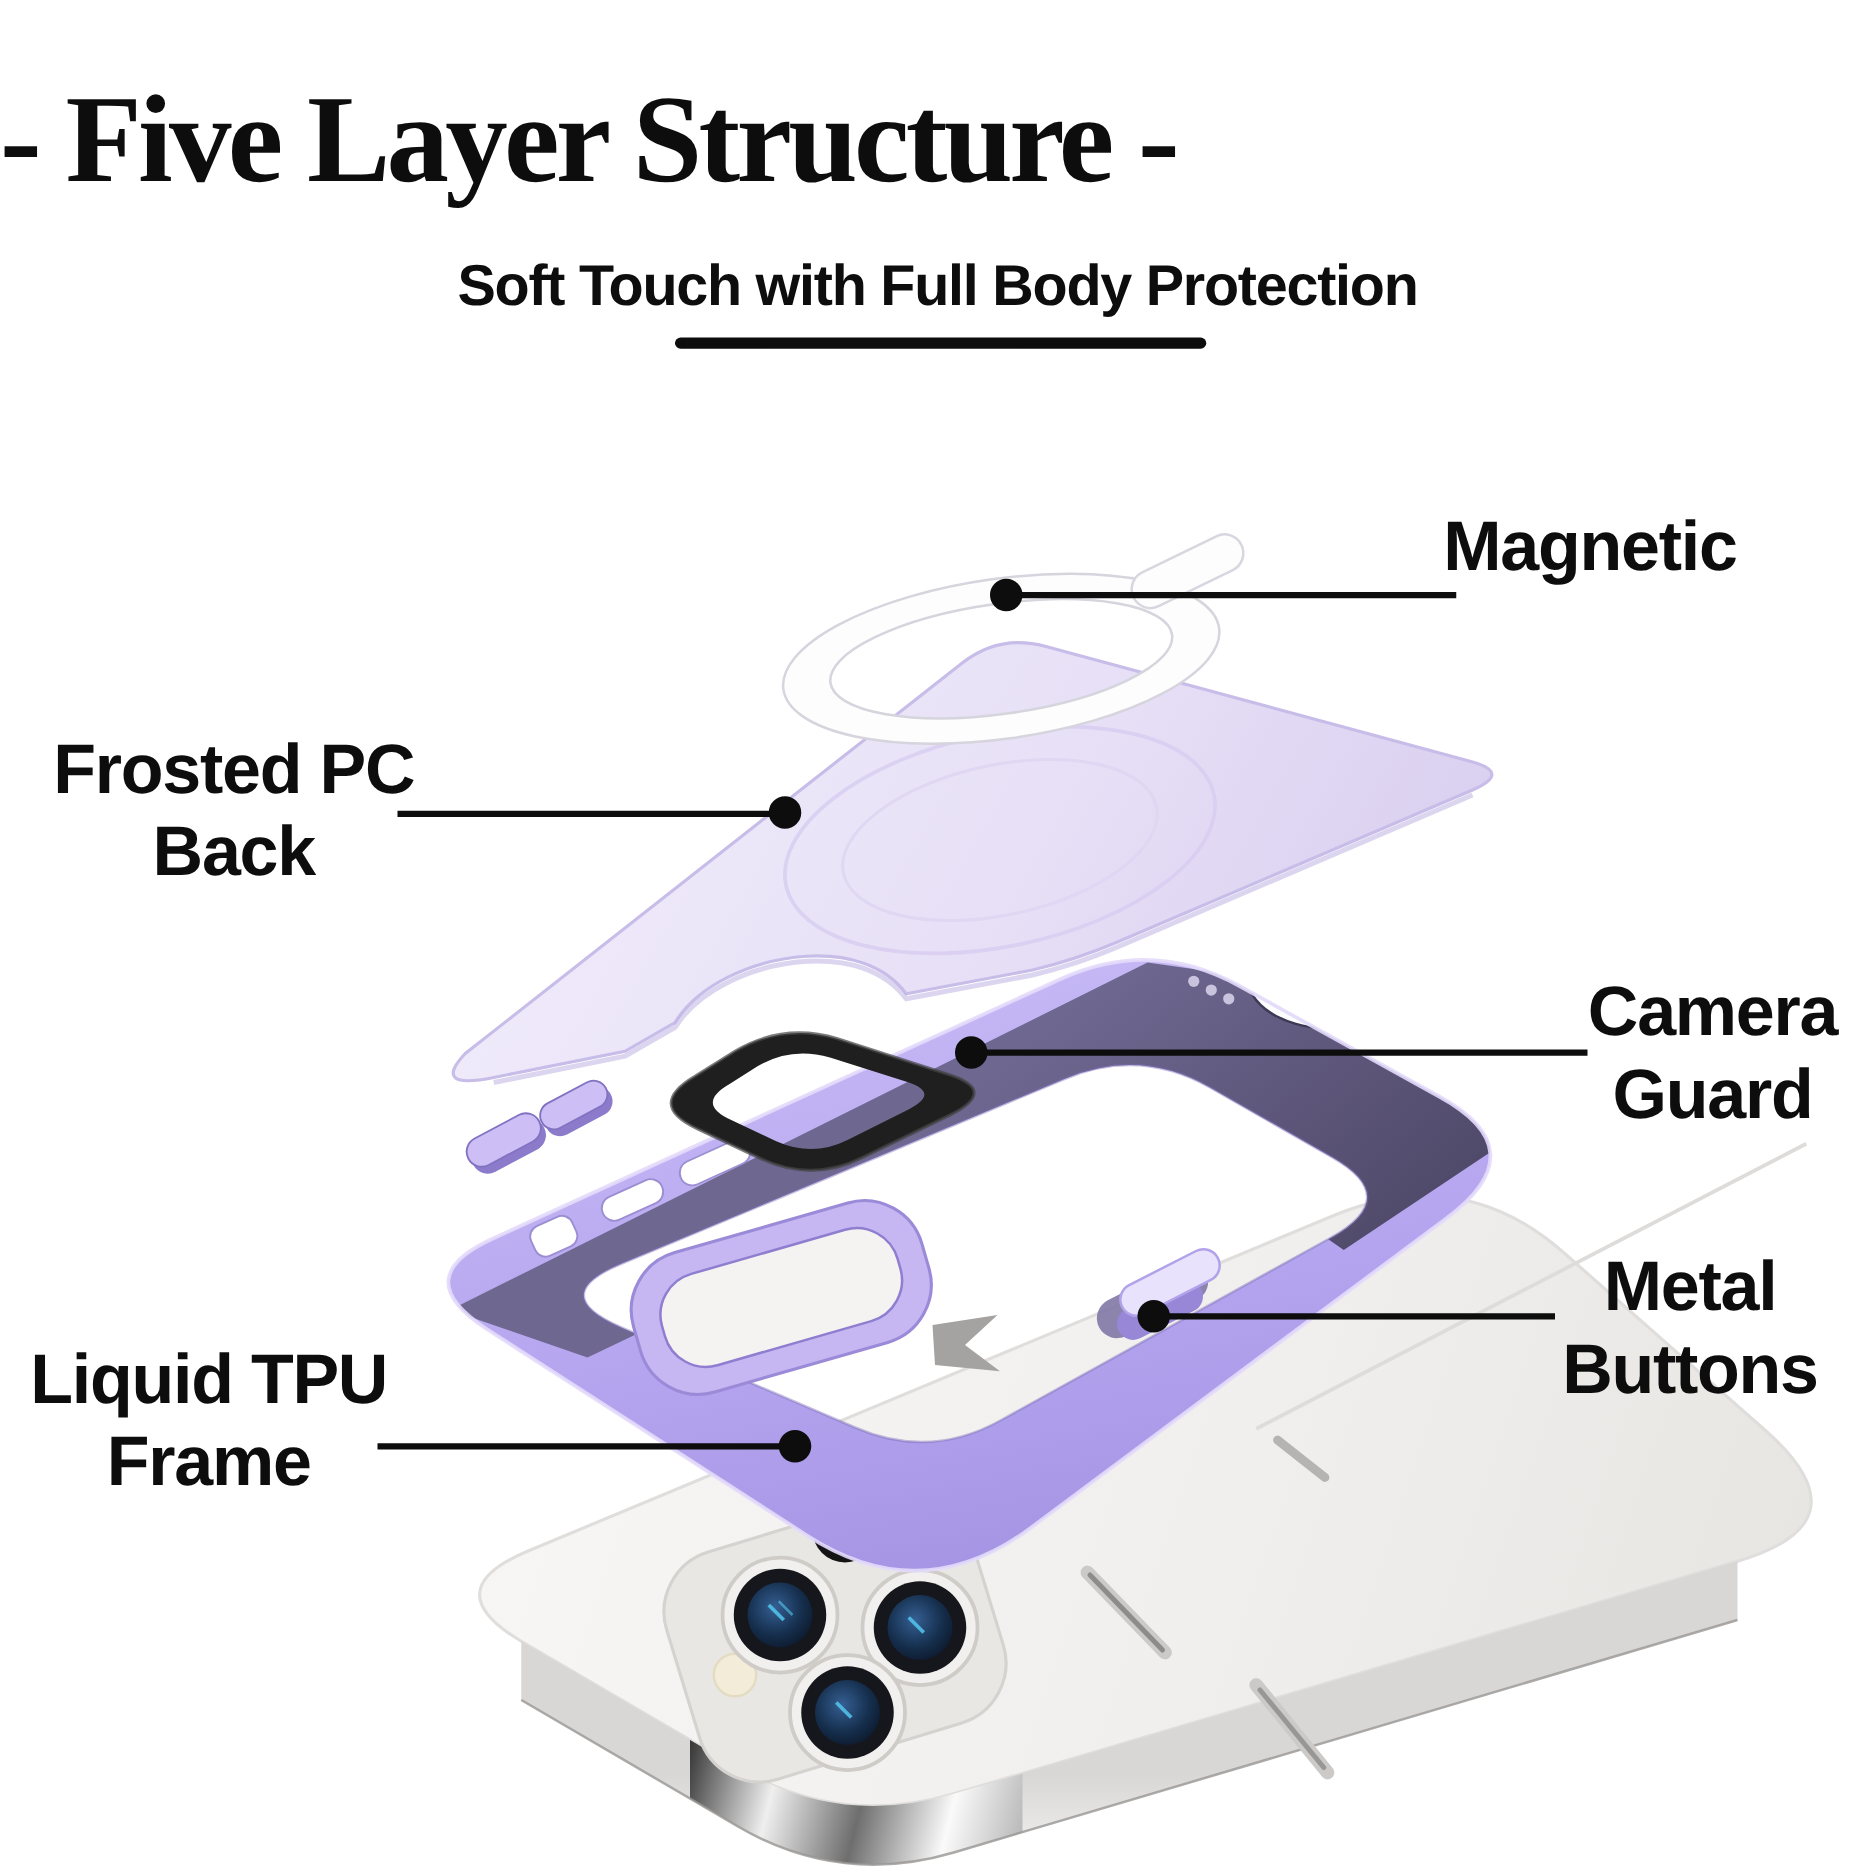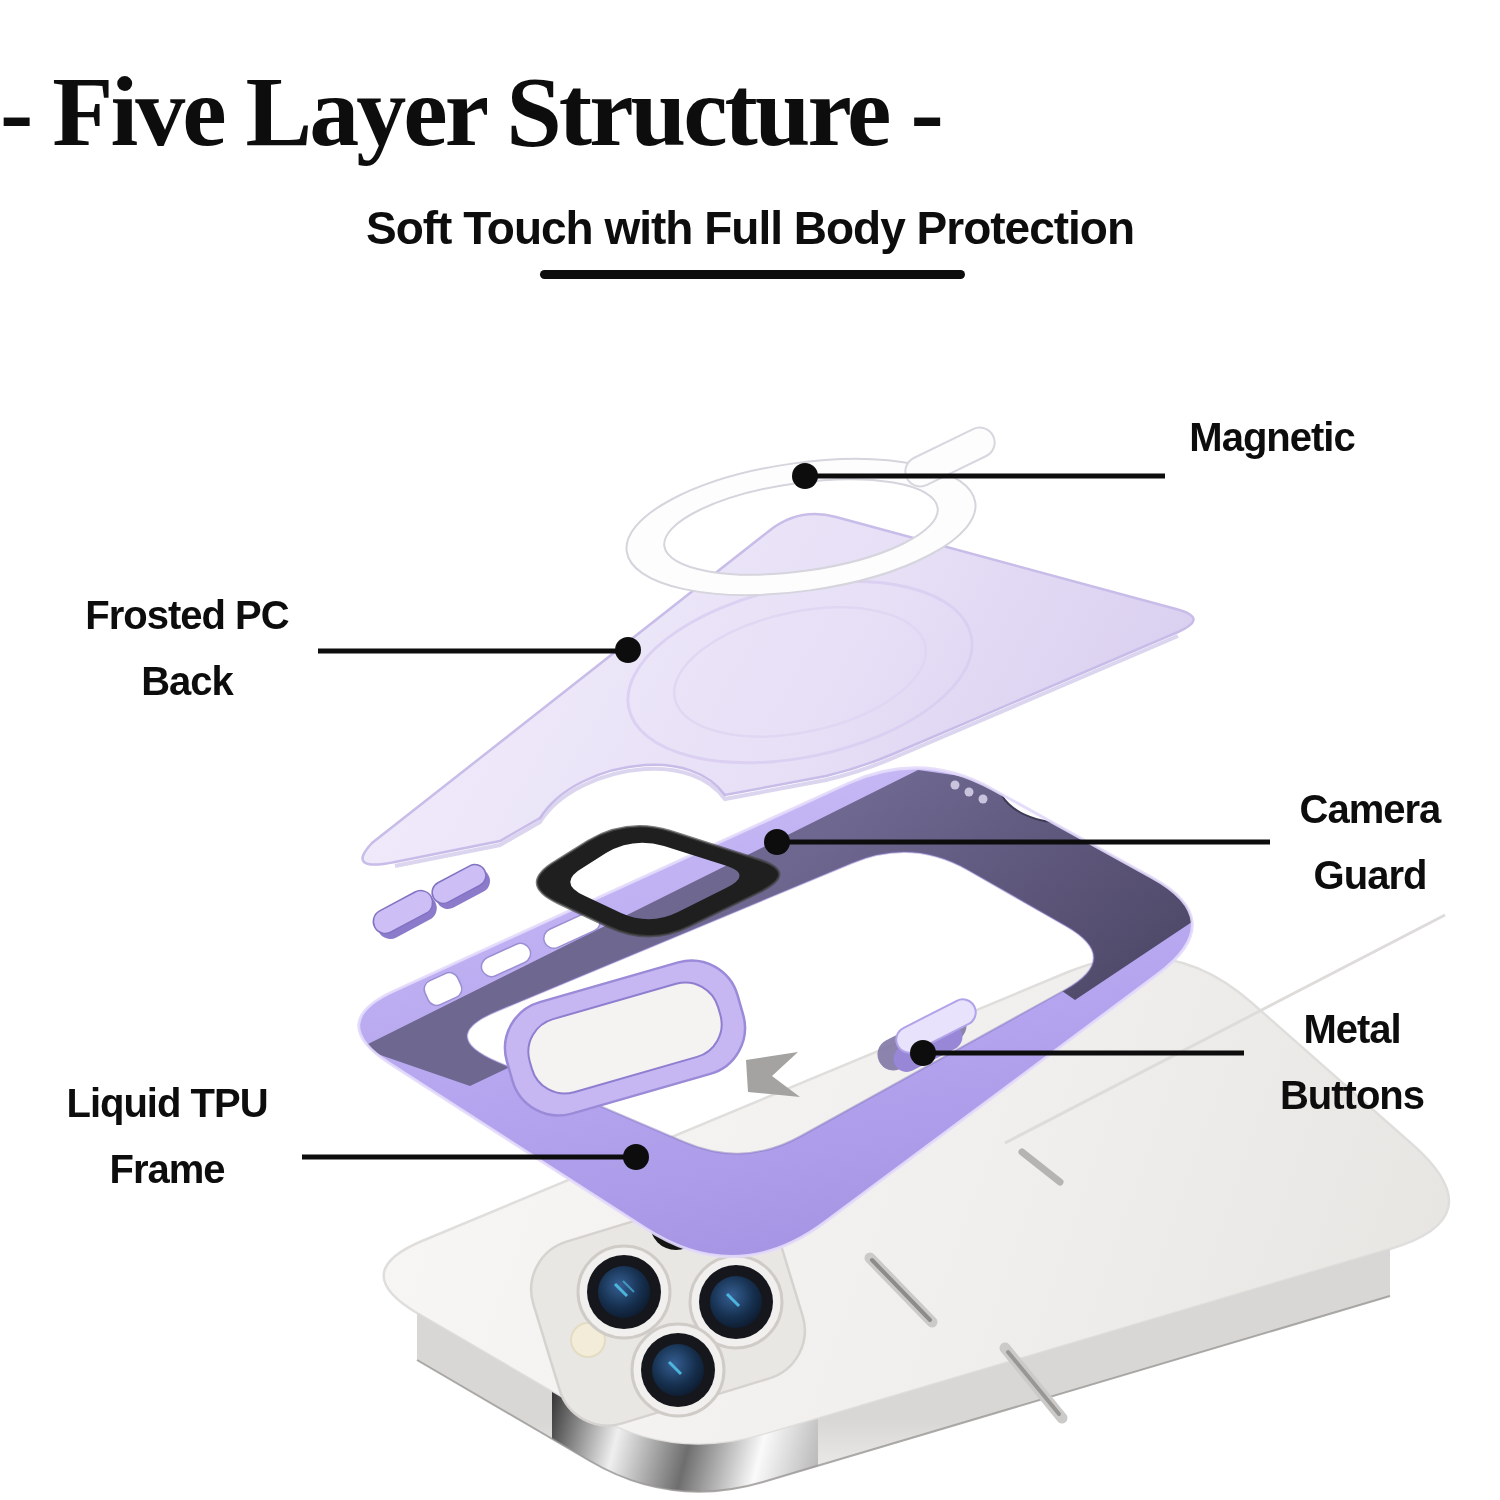--- a/index.html
+++ b/index.html
@@ -6,21 +6,21 @@
   body{width:1500px;height:1500px;position:relative;overflow:hidden;
        font-family:"Liberation Sans",sans-serif;color:#0d0d0d;}
   .stage{position:absolute;left:0;top:0;width:1500px;height:1500px;}
   .title{position:absolute;left:0;top:58px;width:1360px;text-align:left;
          font-size:100px;font-weight:700;letter-spacing:-3px;line-height:1.08;white-space:nowrap;font-family:Liberation Serif, serif;}
   .subtitle{position:absolute;left:0;top:182px;width:1500px;text-align:center;
             font-size:46px;font-weight:700;letter-spacing:-1px;margin-top:19px;}
   .divider{position:absolute;left:540px;top:270px;width:425px;height:9px;
            background:#0d0d0d;border-radius:5px;}
   .callout-label{position:absolute;width:340px;text-align:center;
-                 font-size:40px;font-weight:700;line-height:66px;letter-spacing:-1px;}
+                 font-size:56px;font-weight:700;line-height:66px;letter-spacing:-1px;}
   .callout-label span{display:block;}
   #lbl-magnetic{left:1102px;top:404px;}
   #lbl-frosted{left:17px;top:582px;}
   #lbl-camera{left:1200px;top:776px;}
   #lbl-metal{left:1182px;top:996px;}
   #lbl-liquid{left:-3px;top:1070px;}
   svg{position:absolute;left:0;top:0;}
 </style>
 </head>
 <body>

